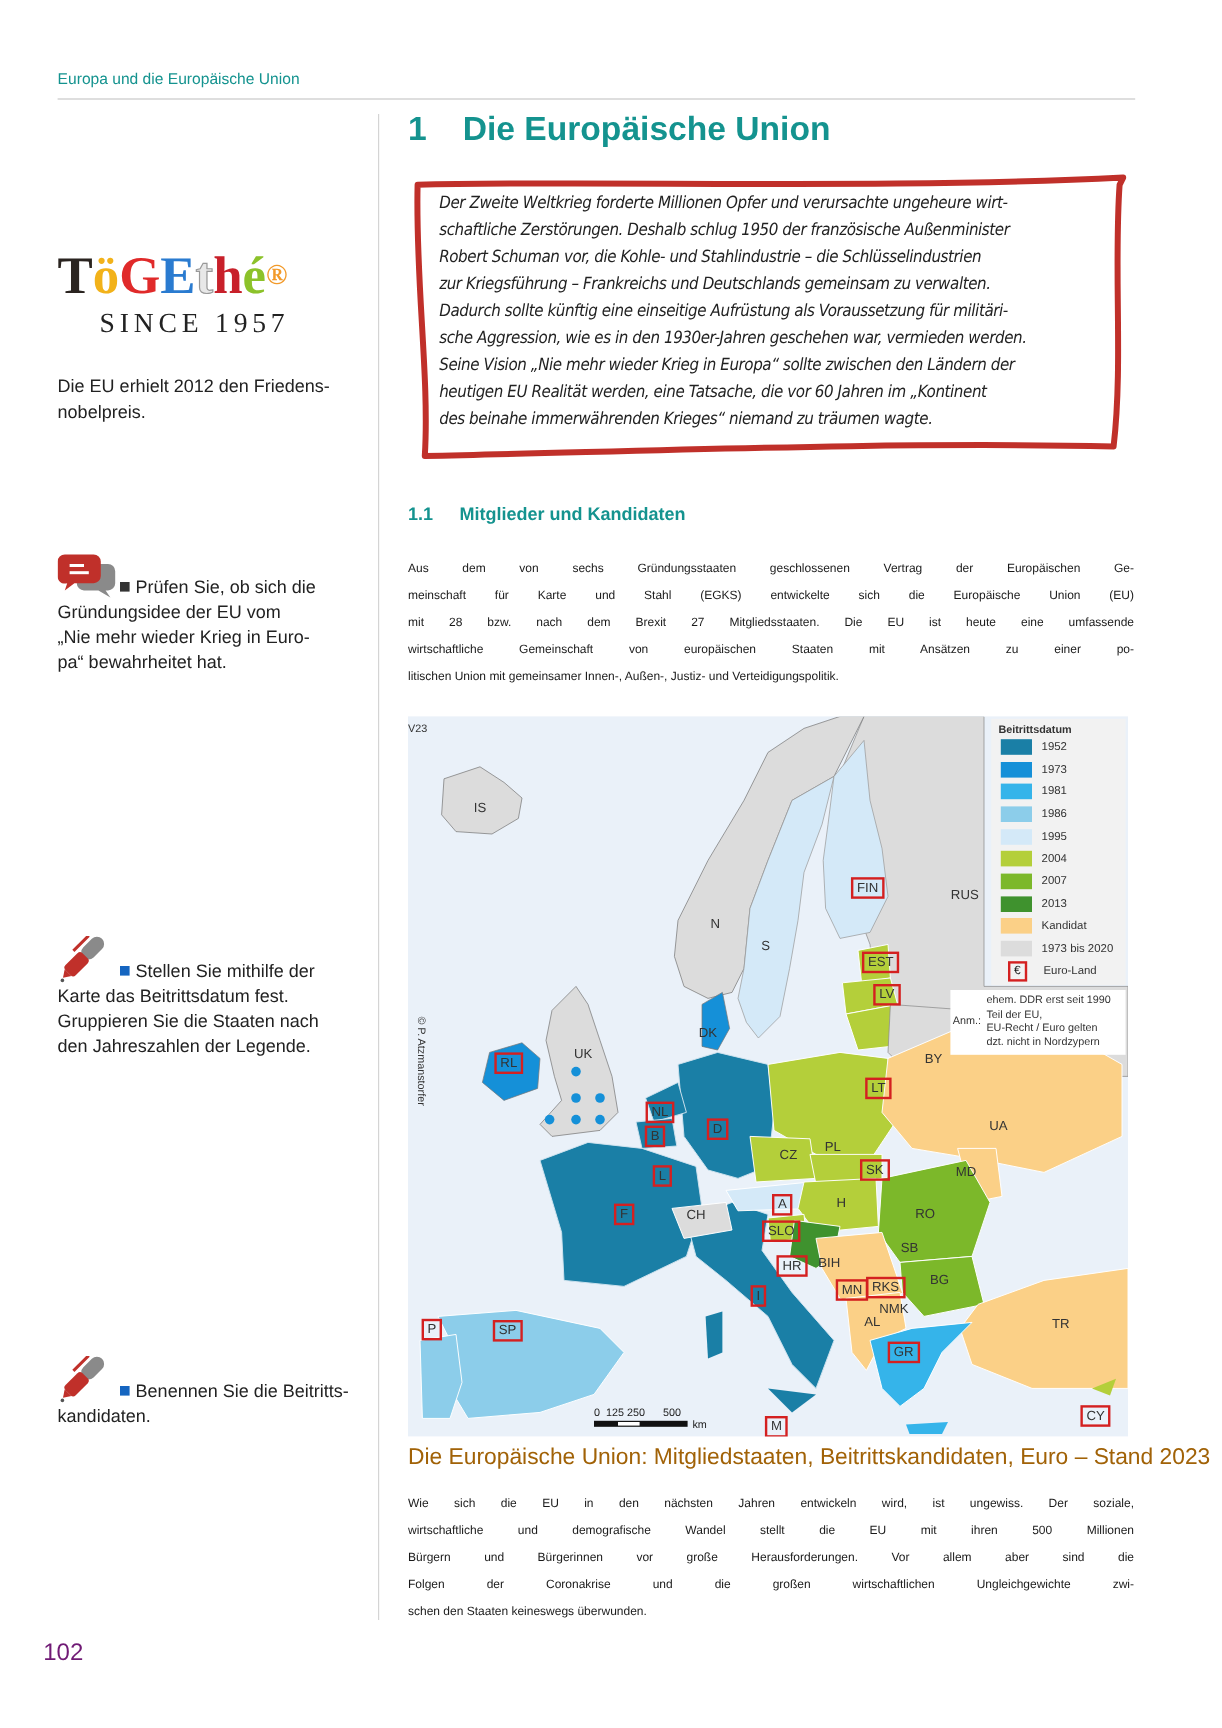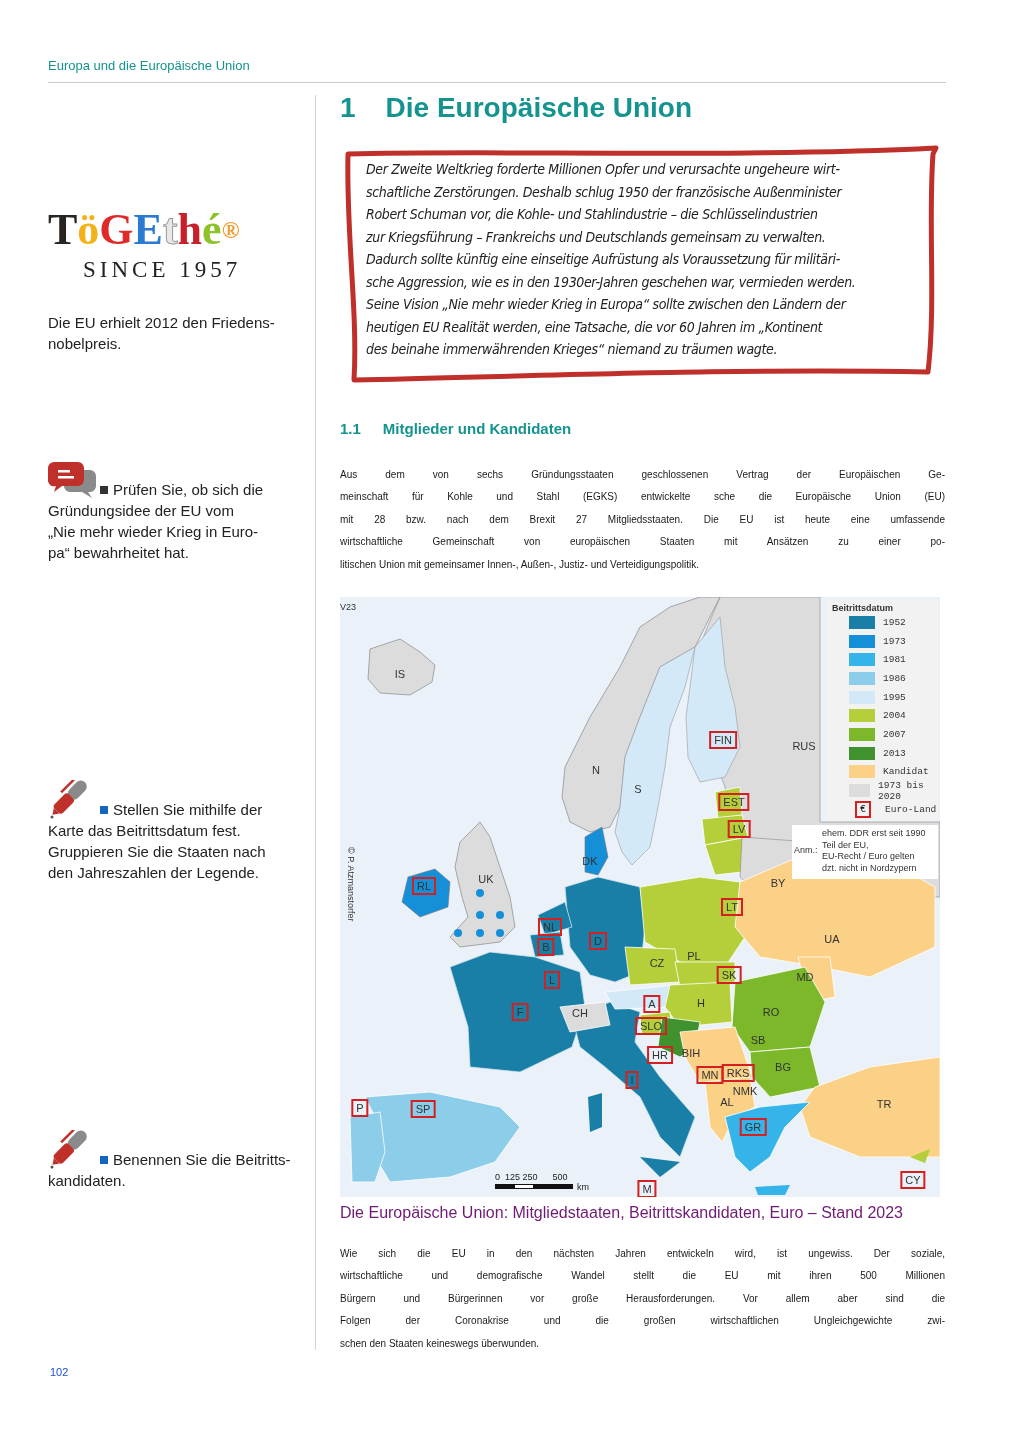--- a/index.html
+++ b/index.html
@@ -37,32 +37,32 @@
 
   
   .map { position: absolute; left: 340px; top: 597px; width: 600px; height: 600px; background: #eaf1f9; overflow: hidden; }
   .map svg { position: absolute; left: 0; top: 0; width: 600px; height: 600px; }
   .map-code { position: absolute; left: 0; top: 5px; font-size: 9px; color: #333; }
   .map-copyright { position: absolute; left: 2px; top: 250px; font-size: 9px; color: #333; transform: rotate(90deg); transform-origin: left top; white-space: nowrap; left: 16px; }
   .country-label { position: absolute; font-size: 11px; color: #333; transform: translate(-50%, -50%); white-space: nowrap; }
   .euro-box { border: 2px solid #d42020; padding: 1px 3px; }
   .legend { position: absolute; left: 486px; top: 2px; width: 112px; height: 222px; background: #f2f2f2; }
   .legend-title { font-size: 9px; font-weight: bold; color: #333; margin: 4px 0 0 6px; }
-  .legend-row { display: flex; align-items: center; height: 18.7px; margin-left: 23px; font-family: Liberation Mono, monospace; }
+  .legend-row { display: flex; align-items: center; height: 18.7px; margin-left: 8px; }
   .legend-sw { width: 26px; height: 13px; margin-right: 8px; }
   .legend-lbl { font-size: 9.5px; color: #333; }
   .anm { position: absolute; left: 452px; top: 228px; width: 146px; height: 54px; background: #fff; font-size: 9px; color: #333; line-height: 11.5px; }
   .anm .k { position: absolute; left: 2px; top: 20px; }
   .anm .v { position: absolute; left: 30px; top: 3px; }
   .scale { position: absolute; left: 155px; top: 575px; font-size: 9px; color: #222; }
   .scale-bar { position: absolute; left: 0; top: 12px; width: 78px; height: 5px; background: #111; }
   .scale-bar i { position: absolute; left: 20px; top: 1px; width: 18px; height: 3px; background: #fff; }
 
-  .caption { position: absolute; left: 340px; top: 1204px; font-size: 16px; color: #701a75; }
-  .page-number { position: absolute; left: 50px; top: 1366px; font-size: 11px; color: #1d4ed8; }
+  .caption { position: absolute; left: 340px; top: 1204px; font-size: 19px; color: #a16207; }
+  .page-number { position: absolute; left: 36px; top: 1366px; font-size: 20px; color: #701a75; }
 </style>
 </head>
 <body>
 
 <div class="running-head">Europa und die Europäische Union</div>
 <div class="head-rule"></div>
 <div class="col-rule"></div>
 
 <h1 class="chapter-title">
   <span>1</span>
@@ -142,21 +142,21 @@
   <span class="line">kandidaten.</span>
 </div>
 
 <h2 class="section-title">
   <span>1.1</span>
   <span>Mitglieder und Kandidaten</span>
 </h2>
 
 <div class="body-text" style="top:464px">
   <span class="l">Aus dem von sechs Gründungsstaaten geschlossenen Vertrag der Europäischen Ge-</span>
-  <span class="l">meinschaft für Kohle und Stahl (EGKS) entwickelte sche die Europäische Union (EU)</span>
+  <span class="l">meinschaft für Karte und Stahl (EGKS) entwickelte sich die Europäische Union (EU)</span>
   <span class="l">mit 28 bzw. nach dem Brexit 27 Mitgliedsstaaten. Die EU ist heute eine umfassende</span>
   <span class="l">wirtschaftliche Gemeinschaft von europäischen Staaten mit Ansätzen zu einer po-</span>
   <span class="l last">litischen Union mit gemeinsamer Innen-, Außen-, Justiz- und Verteidigungspolitik.</span>
 </div>
 
 <div class="map">
   <svg viewBox="0 0 600 600">
 
     <path d="M30 52 L60 42 L80 55 L95 68 L92 85 L70 98 L40 96 L28 82 Z" fill="#dcdcdc" stroke="#777" stroke-width="0.6"></path>
 

